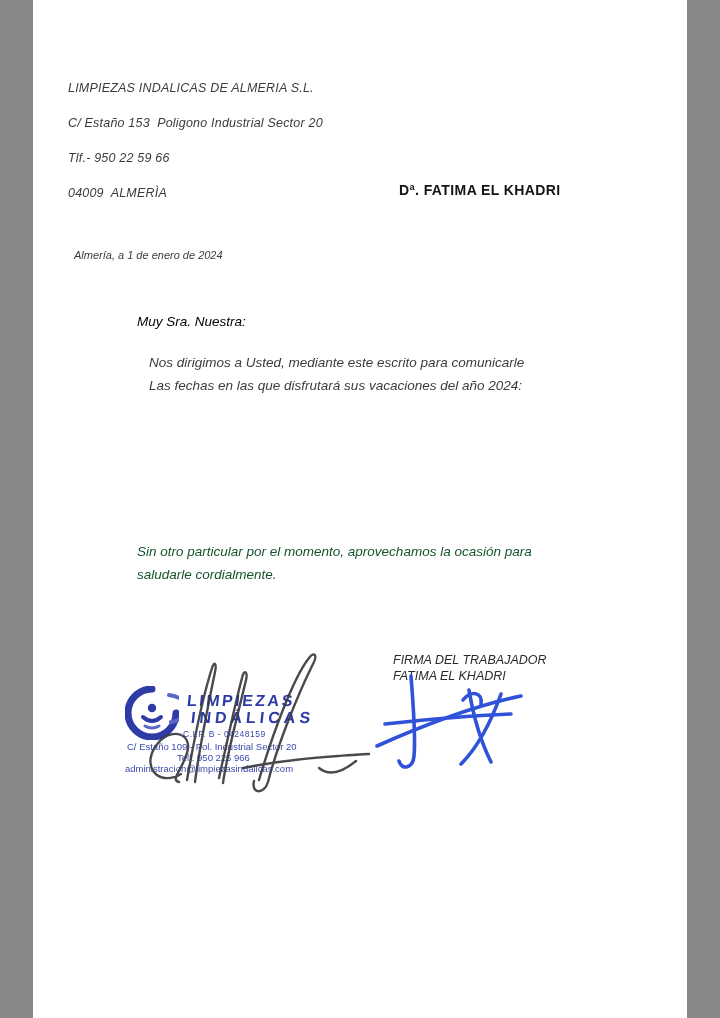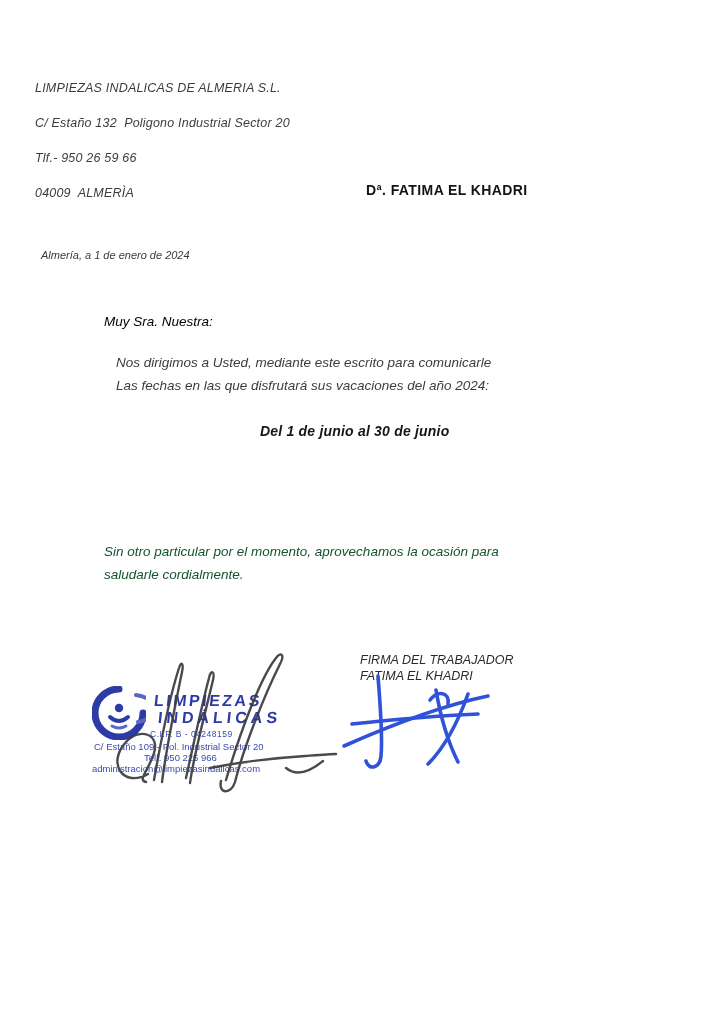--- a/index.html
+++ b/index.html
@@ -1,18 +1,18 @@
 <!DOCTYPE html>
 <html><head>
 <meta charset="utf-8">
 <style>
   html,body{margin:0;padding:0;background:#888;}
   .page{
     position:relative;
-    width:720px;height:1018px;
+    width:654px;height:1018px;
     margin:0 auto;
     background:#ffffff;
     font-family:"Liberation Sans", sans-serif;
     overflow:hidden;
   }
   .abs{position:absolute;}
   
   .hdr{
     left:35px;top:80px;
     font-style:italic;
@@ -87,34 +87,33 @@
   
   .sig-company-svg{left:90px;top:648px;width:260px;height:150px;}
   .sig-worker-svg{left:340px;top:668px;width:155px;height:110px;}
 </style>
 </head>
 <body>
 
 <div class="page">
 
   <div class="abs hdr"><span>LIMPIEZAS INDALICAS DE ALMERIA S.L.</span><br>
-<span>C/ Estaño 132  Poligono Industrial Sector 20</span><br>
-<span>Tlf.- 950 26 59 66</span><br>
+<span>C/ Estaño 153  Poligono Industrial Sector 20</span><br>
+<span>Tlf.- 950 22 59 66</span><br>
 <span>04009  ALMERÌA</span></div>
 
   <div class="abs recipient">Dª. FATIMA EL KHADRI</div>
 
   <div class="abs dateline">Almería, a 1 de enero de 2024</div>
 
   <div class="abs salutation">Muy Sra. Nuestra:</div>
 
   <div class="abs para1">Nos dirigimos a Usted, mediante este escrito para comunicarle
 Las fechas en las que disfrutará sus vacaciones del año 2024:</div>
 
-  <div class="abs vacdates">Del 1 de junio al 30 de junio</div>
 
   <div class="abs para2">Sin otro particular por el momento, aprovechamos la ocasión para
 saludarle  cordialmente.</div>
 
   <div class="abs siglabel sig-worker-label">FIRMA DEL TRABAJADOR
 FATIMA EL KHADRI</div>
 
   <div class="abs stamp">
     <svg class="logo" viewBox="0 0 54 54">
       <path d="M27 3 A24 24 0 1 0 51 27" fill="none" stroke="#2d3ba6" stroke-width="7" stroke-linecap="round"></path>

